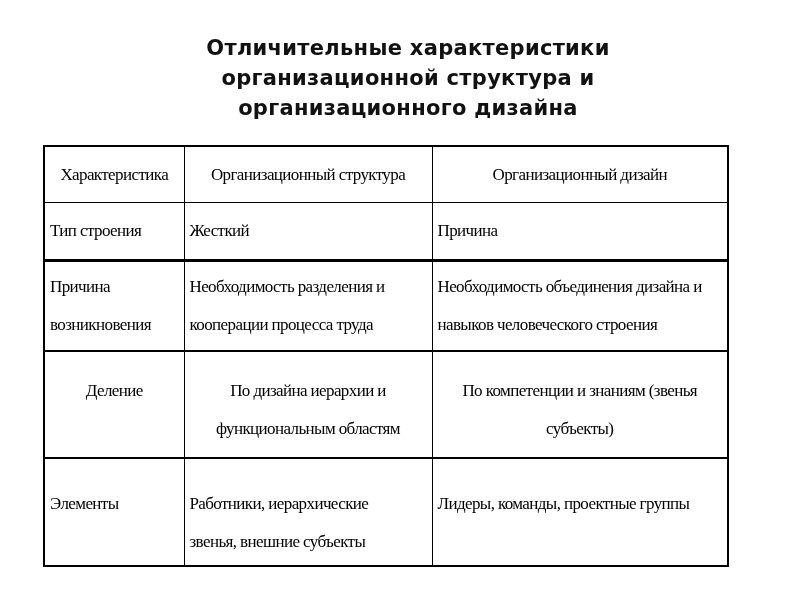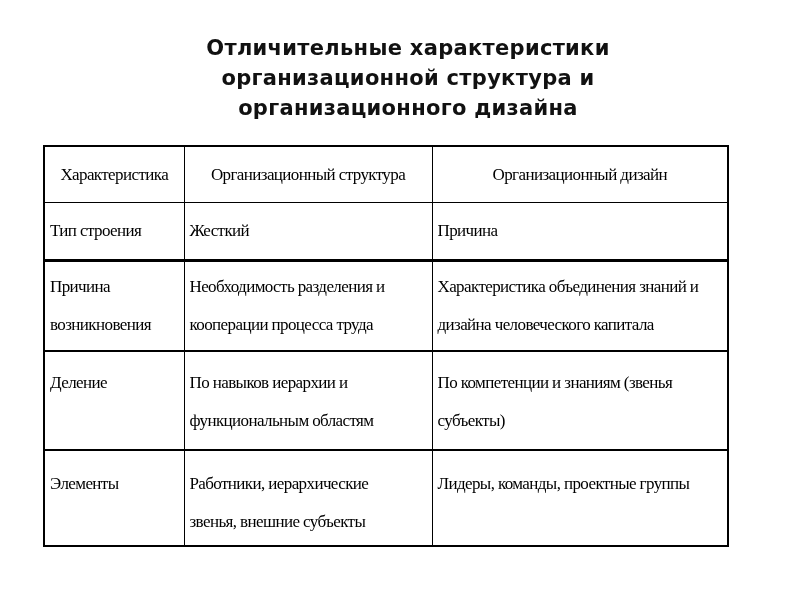--- a/index.html
+++ b/index.html
@@ -59,22 +59,22 @@
       text-align: center;
       height: 55px;
       vertical-align: middle;
       border-bottom: 1.5px solid #000000;
     }
     .col-1 { width: 140px; }
     .col-2 { width: 248px; }
     .col-3 { width: 296px; }
     tr.row-1 td { height: 56px; vertical-align: middle; border-bottom: 3px solid #000000; margin-left: 36px; }
     tr.row-2 td { height: 92px; border-bottom: 2.5px solid #000000; padding-top: 6px; height: 82px; }
-    tr.row-3 td { height: 85px; border-bottom: 2.5px solid #000000; padding-top: 12px; }
-    tr.row-4 td { height: 80px; padding-top: 14px; }
+    tr.row-3 td { height: 85px; border-bottom: 2.5px solid #000000; padding-top: 20px; text-align: center; }
+    tr.row-4 td { height: 80px; padding-top: 26px; }
     .cell-line {
       display: block;
     }
   </style>
 </head>
 <body>
 
 <div class="slide-title">
   <span>Отличительные характеристики</span>
   <span>организационной структура и</span>
@@ -109,30 +109,30 @@
     <tr class="row-2">
       <td>
         <span class="cell-line">Причина</span>
         <span class="cell-line">возникновения</span>
       </td>
       <td>
         <span class="cell-line">Необходимость разделения и</span>
         <span class="cell-line">кооперации процесса труда</span>
       </td>
       <td>
-        <span class="cell-line">Характеристика объединения знаний и</span>
-        <span class="cell-line">дизайна человеческого капитала</span>
+        <span class="cell-line">Необходимость объединения дизайна и</span>
+        <span class="cell-line">навыков человеческого строения</span>
       </td>
     </tr>
     <tr class="row-3">
       <td>
         <span class="cell-line">Деление</span>
       </td>
       <td>
-        <span class="cell-line">По навыков иерархии и</span>
+        <span class="cell-line">По дизайна иерархии и</span>
         <span class="cell-line">функциональным областям</span>
       </td>
       <td>
         <span class="cell-line">По компетенции и знаниям (звенья</span>
         <span class="cell-line">субъекты)</span>
       </td>
     </tr>
     <tr class="row-4">
       <td>
         <span class="cell-line">Элементы</span>

